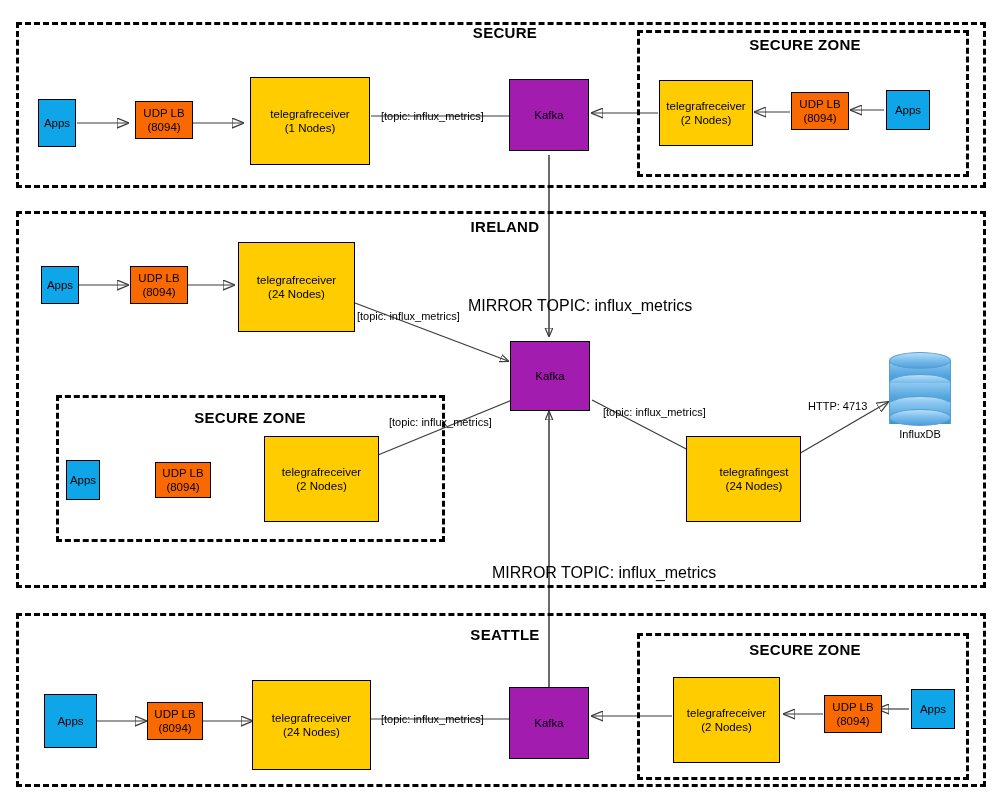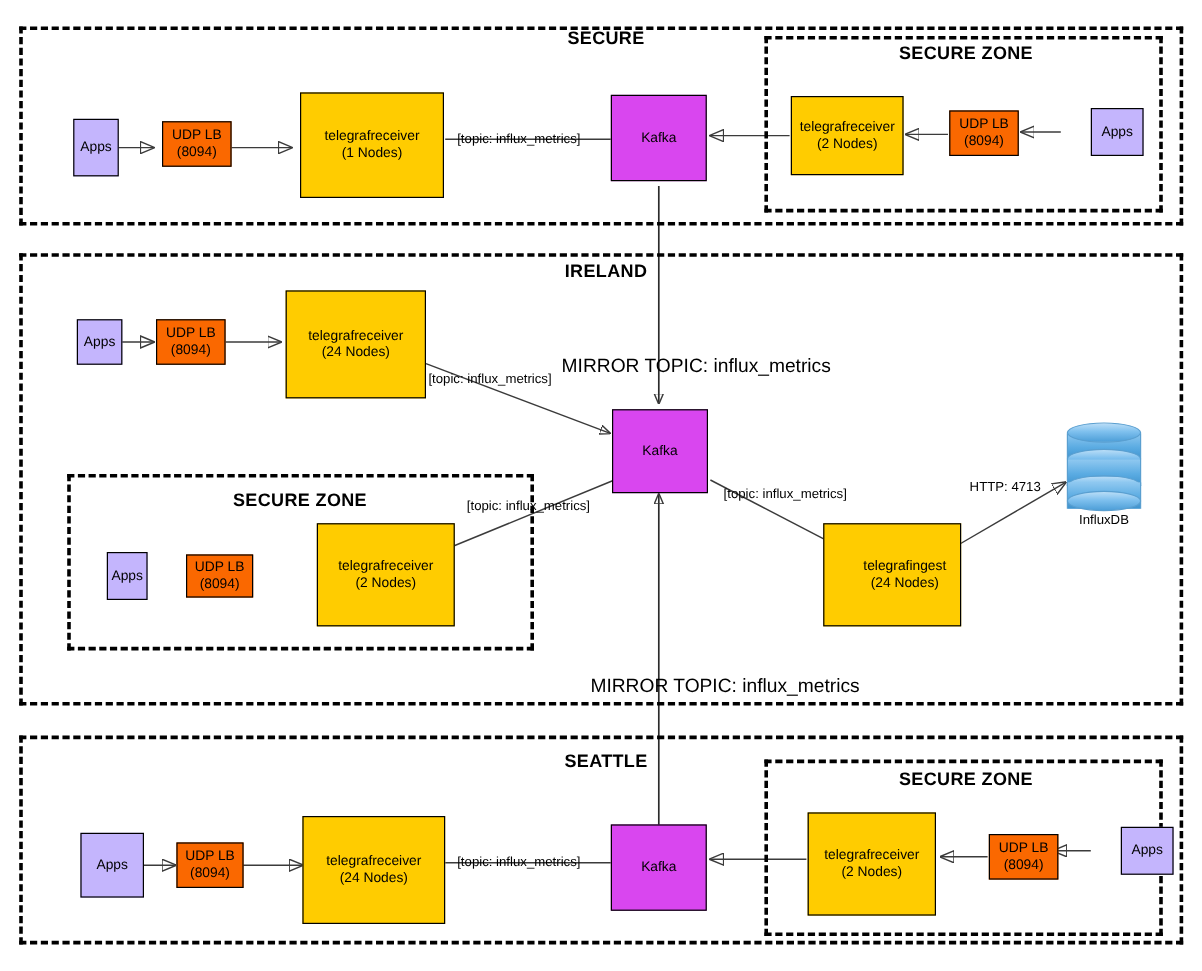--- a/index.html
+++ b/index.html
@@ -38,24 +38,24 @@
     flex-direction:column;
     align-items:center;
     justify-content:center;
     font-size:11.5px;
     line-height:1.25;
     color:#000;
     text-align:center;
     white-space:nowrap;
   }
   .node .l2{display:block;}
-  .apps{background:#c4b5fd;margin-left:23px;}
+  .apps{background:#0ea5e9;}
   .udplb{background:#fa6800;}
   .telegraf{background:#ffcc00;}
-  .kafka{background:#d946ef;text-align:right;}
+  .kafka{background:#a21caf;text-align:right;}
 
   
   #edges{position:absolute;left:0;top:0;width:1002px;height:809px;pointer-events:none;}
   #edges line, #edges path{stroke:#3b3b3b;stroke-width:1.2;fill:none;}
   #edges .thick{stroke:#2b2b2b;stroke-width:1.4;}
 
   
   .elabel{
     position:absolute;
     font-size:11px;

